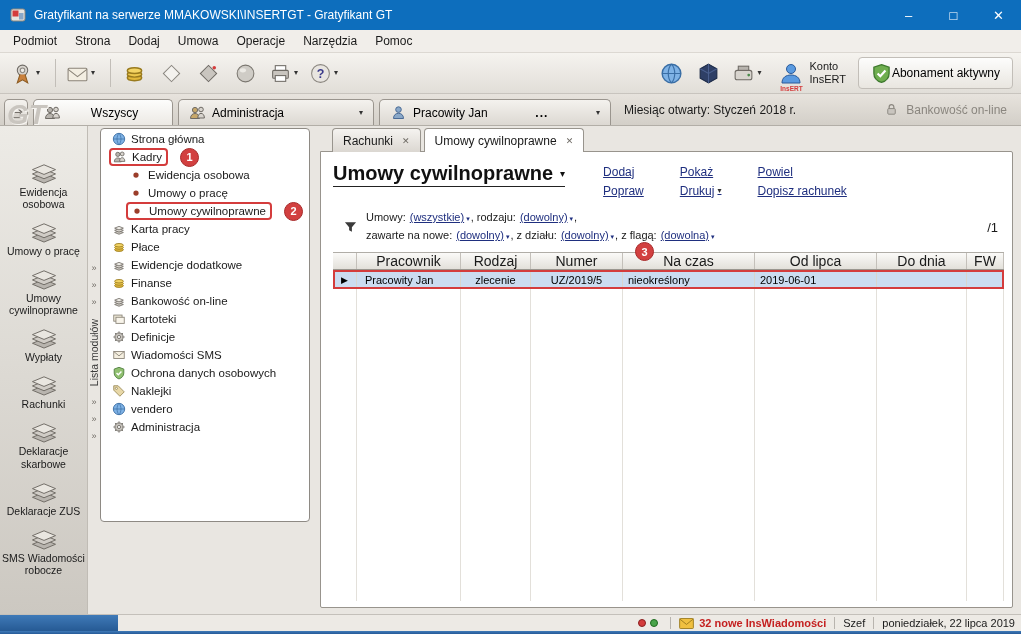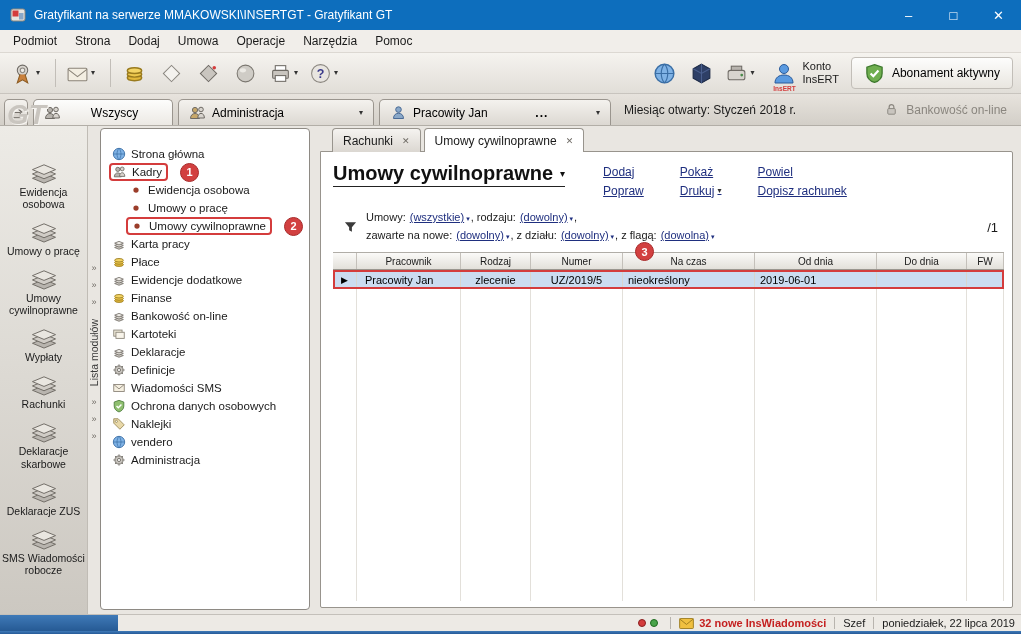--- a/index.html
+++ b/index.html
@@ -23,21 +23,21 @@
   .tb-btn { height:32px; min-width:32px; display:flex; align-items:center; justify-content:center; gap:2px; border-radius:3px; margin-right:5px; padding:0 3px; }
   .tb-sep { width:1px; height:28px; background:#c2beb8; margin:0 7px; }
   .caret { font-size:8px; color:#333; line-height:1; }
   .icn svg { display:block; width:100%; height:100%; }
   .tb-icn { width:23px; height:23px; display:inline-block; }
   .tb-right { margin-left:auto; display:flex; align-items:center; }
   .konto { display:flex; align-items:center; gap:6px; margin:0 12px 0 10px; }
   .konto-icon { width:24px; height:24px; display:inline-block; position:relative; }
   .insert-mini { position:absolute; left:-2px; bottom:-7px; font-size:6.5px; font-weight:bold; color:#d43c3c; width:28px; text-align:center; }
   .konto-label { font-size:11px; line-height:1.2; color:#1a1a1a; }
-  .abonament { display:flex; align-items:center; gap:7px; background:linear-gradient(#fdfdfc,#e9e6e0); border:1px solid #c2beb8; border-radius:4px; padding:4px 12px; font-size:12px; height:32px; }
+  .abonament { display:flex; align-items:center; background:linear-gradient(#fdfdfc,#e9e6e0); border:1px solid #c2beb8; border-radius:4px; padding:4px 12px; font-size:12px; height:32px; }
   .ab-icn { width:21px; height:21px; display:inline-block; }
 
   
   .contextbar { height:32px; background:linear-gradient(#e7e3dd,#d3cfc8); display:flex; align-items:flex-end; padding:0 4px; border-bottom:1px solid #b2aea7; flex:none; }
   .ctx-tab { display:flex; align-items:center; gap:6px; border:1px solid #9a958e; border-bottom:none; border-radius:5px 5px 0 0; background:linear-gradient(#f4f2ee,#dcd8d2); height:26px; padding:0 10px; font-size:12px; margin-right:5px; white-space:nowrap; }
   .ctx-stub { width:24px; justify-content:center; padding:0 3px; }
   .ctx-wszyscy { width:140px; background:linear-gradient(#fdfdfc,#ece9e4);margin-top:26px; }
   .ctx-wszyscy .ctx-label { flex:1; text-align:center; }
   .ctx-adm { width:196px; }
   .ctx-prac { width:232px; }
@@ -52,21 +52,21 @@
 
   .mod-sidebar { width:88px; flex:none; background:linear-gradient(180deg,#edebe6,#ccc8c1); border-right:1px solid #c0bcb5; padding-top:34px; display:flex; flex-direction:column; align-items:center; gap:9px; }
   .mod-item { display:flex; flex-direction:column; align-items:center; width:86px; }
   .mod-icn { width:34px; height:25px; display:inline-block; }
   .mod-label { font-size:10.5px; text-align:center; line-height:1.15; margin-top:1px; color:#1a1a1a; }
 
   .splitter { width:12px; flex:none; display:flex; flex-direction:column; align-items:center; padding-top:134px; }
   .chev { font-size:9px; color:#6e6a64; line-height:17px; height:17px; }
   .splitter-label { writing-mode:vertical-rl; transform:rotate(180deg); font-size:10.5px; color:#3a3a3a; margin:8px 0; white-space:nowrap; }
 
-  .tree-panel { width:210px; flex:none; background:#fff; border:1px solid #8e8a84; border-radius:4px; margin-top:2px; height:482px; padding:16px 4px; position:relative; }
+  .tree-panel { width:210px; flex:none; background:#fff; border:1px solid #8e8a84; border-radius:4px; margin-top:2px; height:394px; padding:1px 4px; position:relative; }
   .tree-row { display:flex; align-items:center; height:18px; font-size:11.5px; gap:5px; padding-left:7px; color:#1a1a1a; white-space:nowrap; }
   .tree-row.lvl1 { padding-left:24px; }
   .tree-icn { width:14px; height:14px; display:inline-block; flex:none; }
   .tree-wrap { display:inline-flex; align-items:center; gap:5px; }
   .red-box { border:2px solid #d43c3c; border-radius:4px; padding:0 4px 0 2px; margin-left:-3px; height:18px; }
   .badge { width:19px; height:19px; border-radius:50%; background:#d24040; border:1px solid #a82a2a; color:#fff; font-size:11px; font-weight:bold; display:inline-flex; align-items:center; justify-content:center; margin-left:7px; flex:none; }
 
   
   .main { flex:1; padding:2px 8px 6px 10px; display:flex; flex-direction:column; min-width:0; }
   .doc-tabs { display:flex; padding-left:12px; position:relative; z-index:2; }
@@ -86,21 +86,21 @@
   .funnel { width:13px; height:12px; margin:0 9px 0 11px; flex:none; }
   .filter-lines { font-size:11px; line-height:16px; color:#1a1a1a; }
   .f-text { margin:0 2px 0 0; }
   .filter-link { color:#1f2f7f; text-decoration:underline; margin:0 2px; }
   .filter-caret { font-size:7px; color:#1f2f7f; margin-right:1px; }
   .page-ind { margin-left:auto; font-size:13px; padding-right:6px; align-self:center; color:#1a1a1a; }
 
   .grid-table { margin-top:7px; flex:1; display:flex; flex-direction:column; position:relative; min-height:0; }
   .gridcols { display:grid; grid-template-columns:24px 104px 70px 92px 132px 122px 90px minmax(30px,1fr); }
   .t-head { height:18px; background:linear-gradient(#fbfaf8,#e3e0da); border-top:1px solid #b0ada7; border-bottom:1px solid #9a968f; flex:none; }
-  .t-head .hc { border-right:1px solid #c4c0ba; display:flex; align-items:center; justify-content:center; font-size:10px; color:#1a1a1a; overflow:hidden; }
+  .t-head .hc { border-right:1px solid #c4c0ba; display:flex; align-items:center; justify-content:center; font-size:14px; color:#1a1a1a; overflow:hidden; }
   .t-row { height:19px; font-size:11px; flex:none; }
   .t-row .c { border-right:1px solid #d8d5cf; display:flex; align-items:center; padding:0 5px; overflow:hidden; white-space:nowrap; }
   .t-row.selected { background:#cbdcf0; outline:2px solid #d43c3c; outline-offset:-2px; }
   .c.sel { justify-content:center; font-size:9px; padding:0; }
   .c.a-center { justify-content:center; }
   .c.c0 { padding-left:8px; }
   .t-empty { flex:1; }
   .t-empty .eg-col { border-right:1px solid #e3e0da; }
   .badge3 { position:absolute; left:302px; top:-10px; margin:0; z-index:6; }
 
@@ -553,32 +553,20 @@
                 <rect x="4.5" y="6" width="9.5" height="7" fill="#f8f4ea" stroke="#8a8478"></rect>
               </svg>
             </span>
             <span class="tree-label">Kartoteki</span>
           </span>
         </div>
         <div class="tree-row">
           <span class="tree-wrap">
             <span class="icn tree-icn">
               <svg viewBox="0 0 16 16">
-                <path d="M3 12l5-2 5 2-5 2z" fill="#c9c5bf" stroke="#7a766f"></path>
-                <path d="M3 9.5l5-2 5 2-5 2z" fill="#dedad4" stroke="#7a766f"></path>
-                <path d="M3 7l5-2 5 2-5 2z" fill="#efece7" stroke="#7a766f"></path>
-              </svg>
-            </span>
-            <span class="tree-label">Deklaracje</span>
-          </span>
-        </div>
-        <div class="tree-row">
-          <span class="tree-wrap">
-            <span class="icn tree-icn">
-              <svg viewBox="0 0 16 16">
                 <circle cx="8" cy="8" r="4.6" fill="#c9c5bf" stroke="#6e6a64"></circle>
                 <circle cx="8" cy="8" r="1.8" fill="#fff" stroke="#6e6a64"></circle>
                 <path d="M8 1.5v2M8 12.5v2M1.5 8h2M12.5 8h2M3.4 3.4l1.4 1.4M11.2 11.2l1.4 1.4M12.6 3.4l-1.4 1.4M4.8 11.2l-1.4 1.4" stroke="#6e6a64"></path>
               </svg>
             </span>
             <span class="tree-label">Definicje</span>
           </span>
         </div>
         <div class="tree-row">
           <span class="tree-wrap">
@@ -676,21 +664,21 @@
           </div>
           <span class="page-ind">/1</span>
         </div>
         <div class="grid-table">
           <div class="t-head gridcols">
               <div class="hc sel"></div>
               <div class="hc">Pracownik</div>
               <div class="hc">Rodzaj</div>
               <div class="hc">Numer</div>
               <div class="hc">Na czas</div>
-              <div class="hc">Od dnia</div>
+              <div class="hc">Od lipca</div>
               <div class="hc">Do dnia</div>
               <div class="hc">FW</div>
             </div>
           <div>
               <div class="t-row gridcols selected">
                 <div class="c sel">▶</div>
                 <div class="c c0">Pracowity Jan</div>
                 <div class="c c1 a-center">zlecenie</div>
                 <div class="c c2 a-center">UZ/2019/5</div>
                 <div class="c c3">nieokreślony</div>

